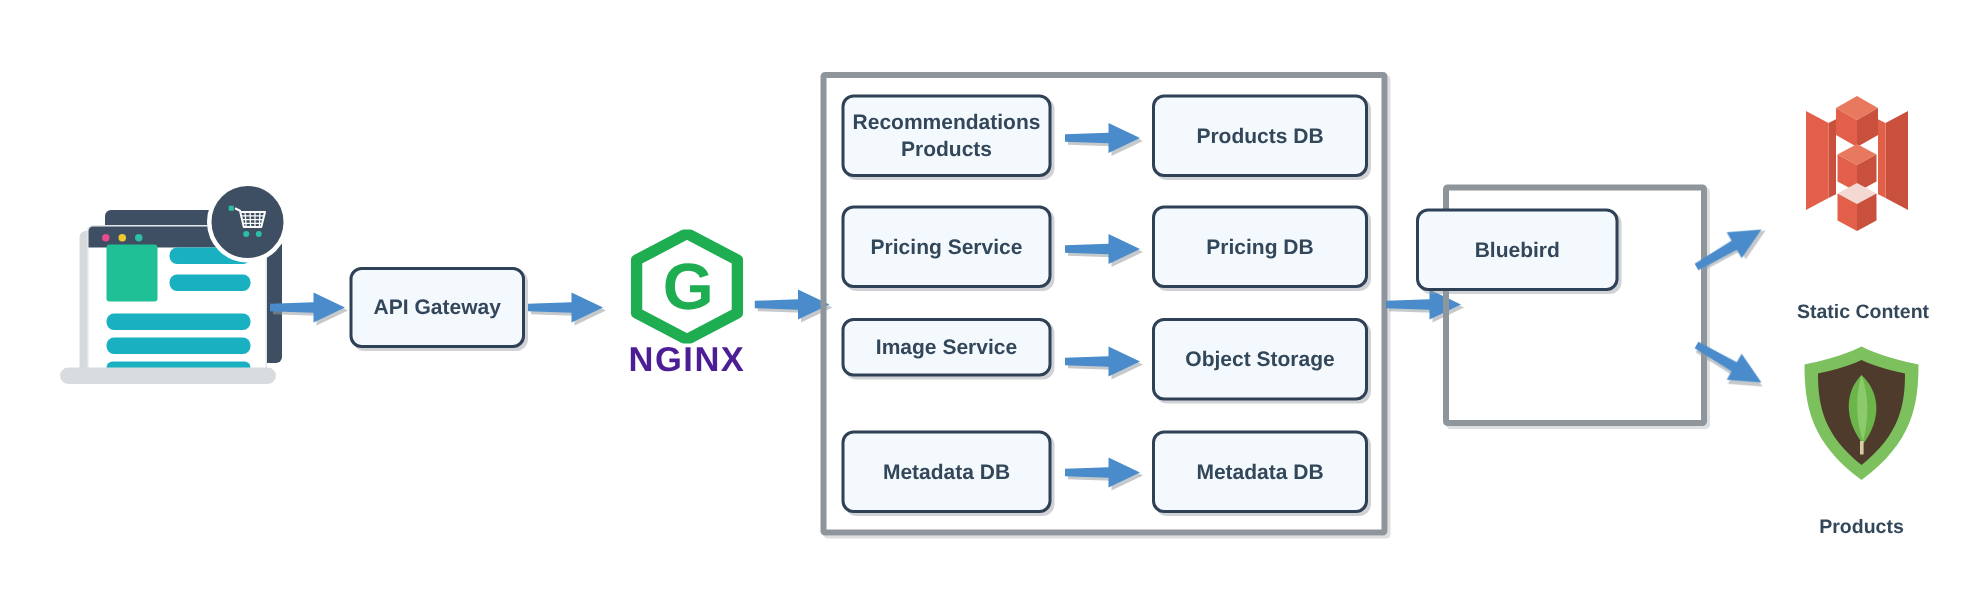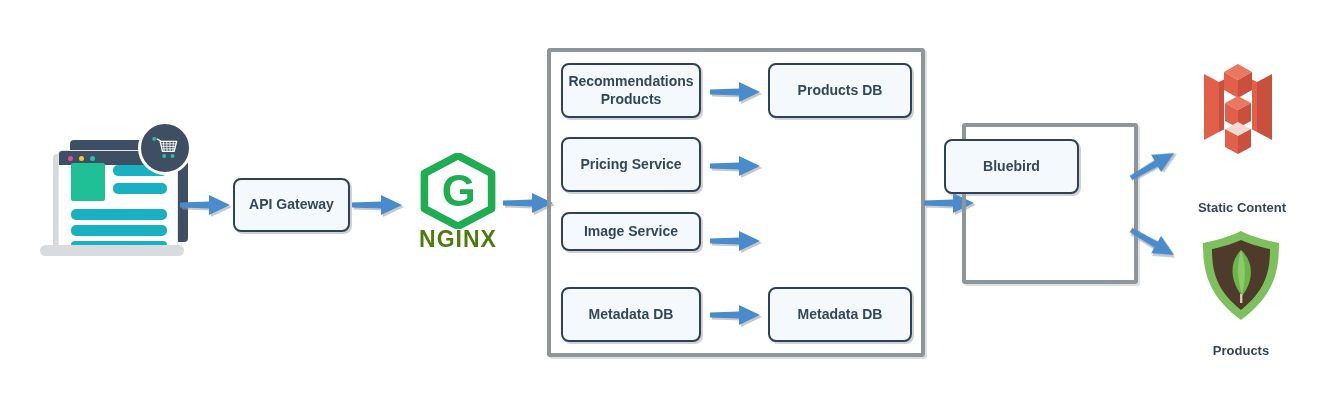--- a/index.html
+++ b/index.html
@@ -35,21 +35,21 @@
   .titlebar{position:absolute;left:0;top:0;width:100%;height:14px;background:#3e4f63;border-radius:3px 3px 0 0;}
   .dot{position:absolute;top:5px;width:5px;height:5px;border-radius:50%;}
   .content-square{position:absolute;left:12px;top:12px;width:34px;height:38px;background:#1fc096;border-radius:2px;}
   .bar{position:absolute;background:#19b1c1;border-radius:5px;height:11px;}
   .laptop-base{position:absolute;left:40px;top:245px;width:144px;height:11px;background:#d9dcde;border-radius:6px;}
   .cart-badge{position:absolute;left:138px;top:121px;width:54px;height:54px;border-radius:50%;
     background:#3e4f63;border:3px solid #ffffff;box-sizing:border-box;display:flex;align-items:center;justify-content:center;}
 
   
   .nginx-word{position:absolute;left:404px;top:226px;width:108px;text-align:center;
-    color:#4d7c0f;font-weight:700;font-size:23px;letter-spacing:1px;}
+    color:#4c1d95;font-weight:700;font-size:23px;letter-spacing:1px;}
 
   
   .store-label{position:absolute;color:#33475b;font-weight:700;font-size:13px;text-align:center;}
 </style>
 </head>
 <body>
 
 <div id="stage">
 
   <div>
@@ -132,28 +132,34 @@
   </div>
 
   <div class="node-box" style="left:768px;top:63px;width:144px;height:55px">
     <span>Products DB</span>
   </div>
   <div class="arrow" style="left:710px;top:153px">
     <svg width="52" height="26" viewBox="0 0 52 26">
         <polygon points="0,10.5 29,9.5 29,3 50,13 29,23 29,16.5 0,15.5" fill="#4a8ccb"></polygon>
       </svg>
   </div>
+  <div class="node-box" style="left:768px;top:137px;width:144px;height:55px">
+    <span>Pricing DB</span>
+  </div>
 
   <div class="node-box" style="left:561px;top:212px;width:140px;height:39px">
     <span>Image Service</span>
   </div>
   <div class="arrow" style="left:710px;top:228px">
     <svg width="52" height="26" viewBox="0 0 52 26">
         <polygon points="0,10.5 29,9.5 29,3 50,13 29,23 29,16.5 0,15.5" fill="#4a8ccb"></polygon>
       </svg>
+  </div>
+  <div class="node-box" style="left:768px;top:212px;width:144px;height:55px">
+    <span>Object Storage</span>
   </div>
 
   <div class="node-box" style="left:561px;top:287px;width:140px;height:55px">
     <span>Metadata DB</span>
   </div>
   <div class="arrow" style="left:710px;top:302px">
     <svg width="52" height="26" viewBox="0 0 52 26">
         <polygon points="0,10.5 29,9.5 29,3 50,13 29,23 29,16.5 0,15.5" fill="#4a8ccb"></polygon>
       </svg>
   </div>

